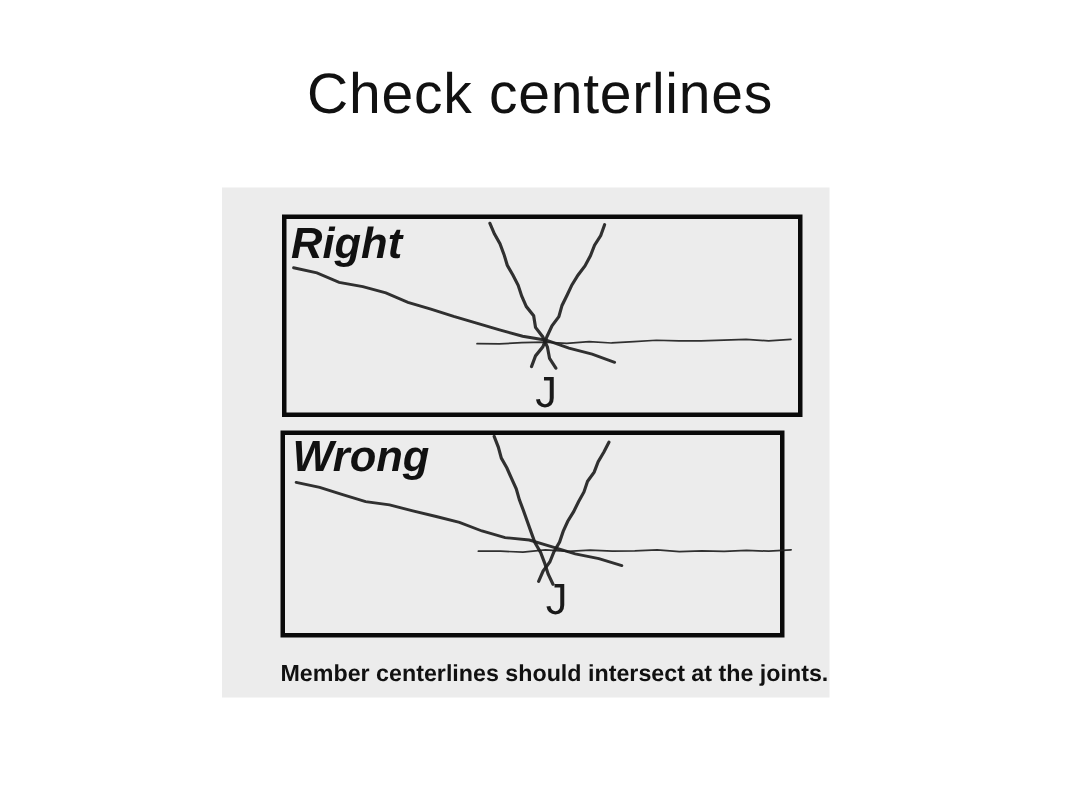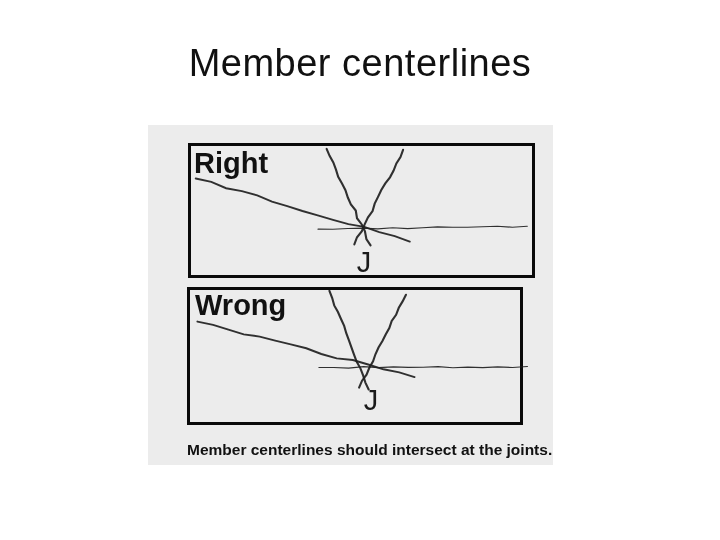--- a/index.html
+++ b/index.html
@@ -37,20 +37,21 @@
   .panel-right { left: 40px; top: 18px;  width: 347px; height: 135px; }
   .panel-wrong { left: 39px; top: 162px; width: 336px; height: 138px; }
   .panel svg { position: absolute; left: 0; top: 0; display: block; }
   .panel-label {
     position: absolute;
     font-size: 29px;
     font-weight: 700;
     color: #111111;
     line-height: 1;
     white-space: nowrap;
+    font-style: italic;
   }
   .panel-right .panel-label { left: 3px; top: 3px; }
   .panel-wrong .panel-label { left: 5px; top: 1px; }
   .joint-label {
     position: absolute;
     width: 26px;
     text-align: center;
     font-size: 29px;
     font-weight: 400;
     color: #1a1a1a;
@@ -67,21 +68,21 @@
     font-weight: 700;
     color: #111111;
     white-space: nowrap;
   }
 </style>
 </head>
 <body>
 
 <div class="slide">
 
-  <h1 class="slide-title">Member centerlines</h1>
+  <h1 class="slide-title">Check centerlines</h1>
 
   <div class="figure">
 
     <div class="panel panel-right">
       <svg width="341" height="129" viewBox="0 0 347 135">
           <path d="M137.0 3.0 L140.1 10.3 L144.0 17.2 L146.8 24.7 L149.1 32.3 L153.1 39.2 L156.7 46.3 L159.2 53.9 L162.4 61.1 L167.5 67.5 L168.8 75.6 L173.8 82.1 L177.1 89.3 L178.6 97.3 L183.0 104.0" fill="none" stroke="#1f1f1f" stroke-width="2.2" stroke-linecap="round" opacity="0.92"></path>
           <path d="M217.0 4.0 L214.3 11.6 L210.0 18.3 L207.1 25.7 L203.3 32.8 L198.4 39.2 L194.2 46.0 L190.8 53.2 L187.3 60.3 L185.1 68.1 L180.3 74.6 L176.9 81.8 L173.9 89.2 L168.8 95.5 L166.0 103.0" fill="none" stroke="#1f1f1f" stroke-width="2.2" stroke-linecap="round" opacity="0.92"></path>
           <path d="M0.0 34.0 L16.3 37.6 L31.8 44.2 L48.3 47.2 L64.4 51.6 L79.8 58.2 L95.8 62.9 L111.7 68.0 L127.7 72.6 L143.7 77.3 L159.8 81.8 L176.4 84.6 L192.1 90.1 L208.3 94.3 L224.0 100.0" fill="none" stroke="#1f1f1f" stroke-width="2" stroke-linecap="round" opacity="0.92"></path>
           <path d="M128.0 87.0 L143.6 87.1 L159.3 86.3 L174.9 85.9 L190.6 86.8 L206.2 85.5 L221.9 86.5 L237.5 85.6 L253.1 84.6 L268.8 85.0 L284.4 85.0 L300.1 84.5 L315.7 84.0 L331.4 85.0 L347.0 84.0" fill="none" stroke="#1f1f1f" stroke-width="1.2" stroke-linecap="round" opacity="0.92"></path>
         </svg>

